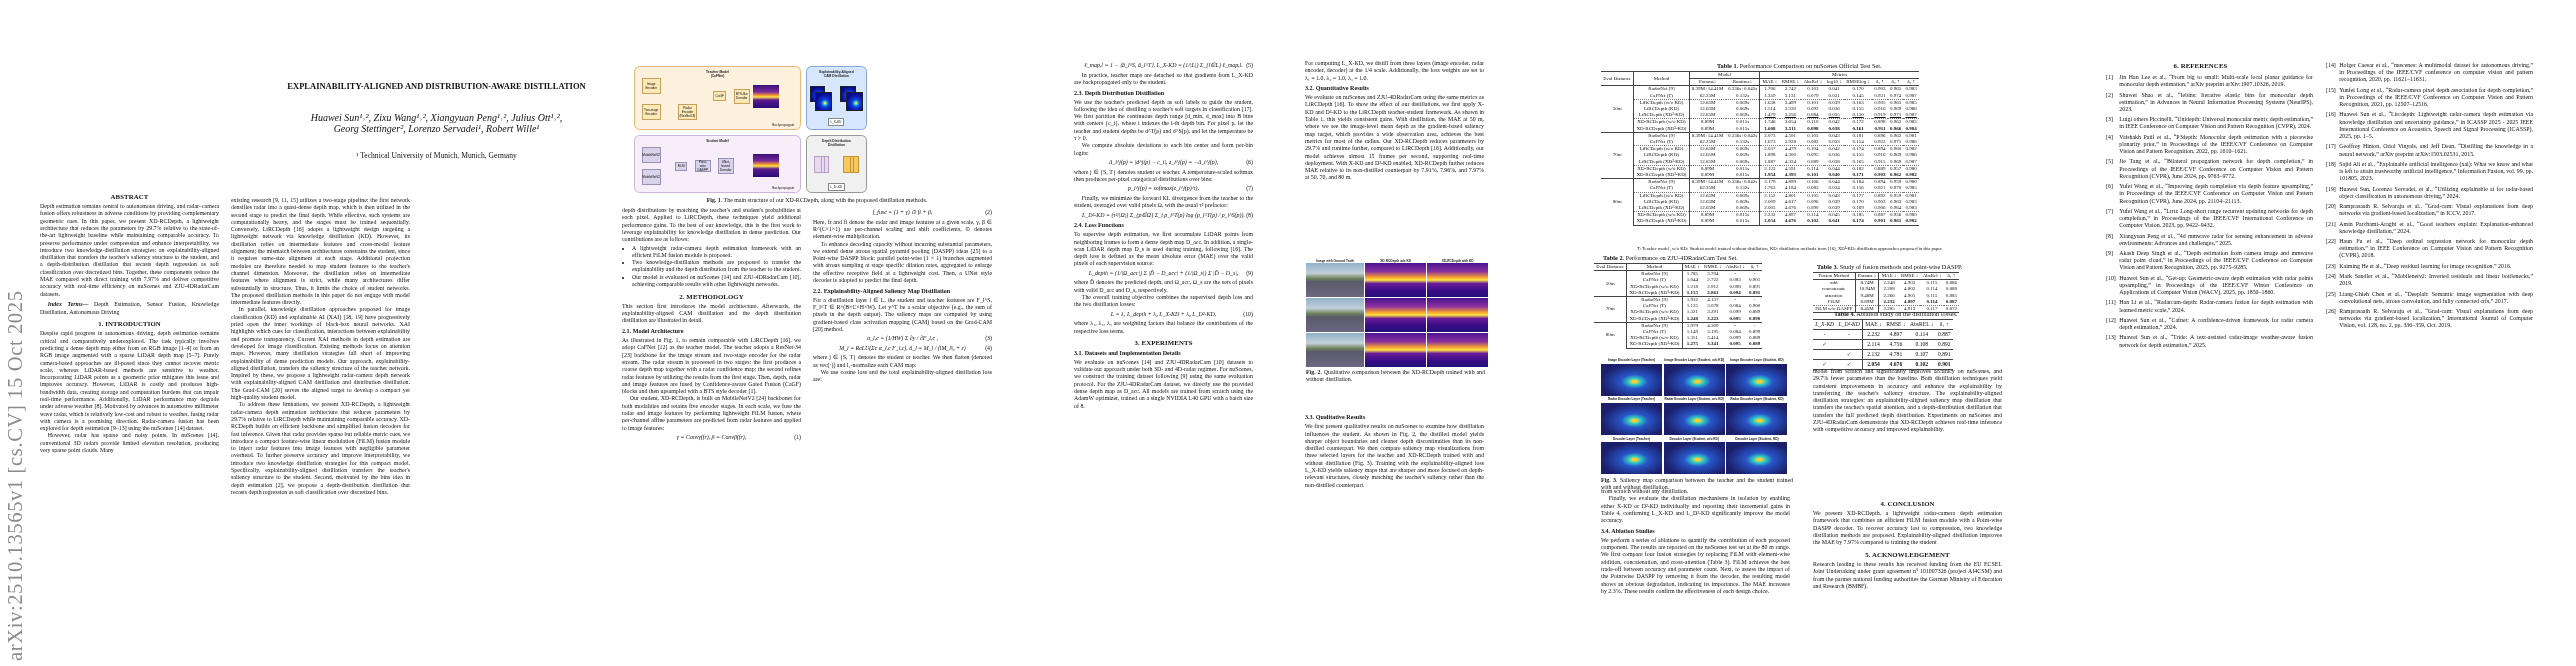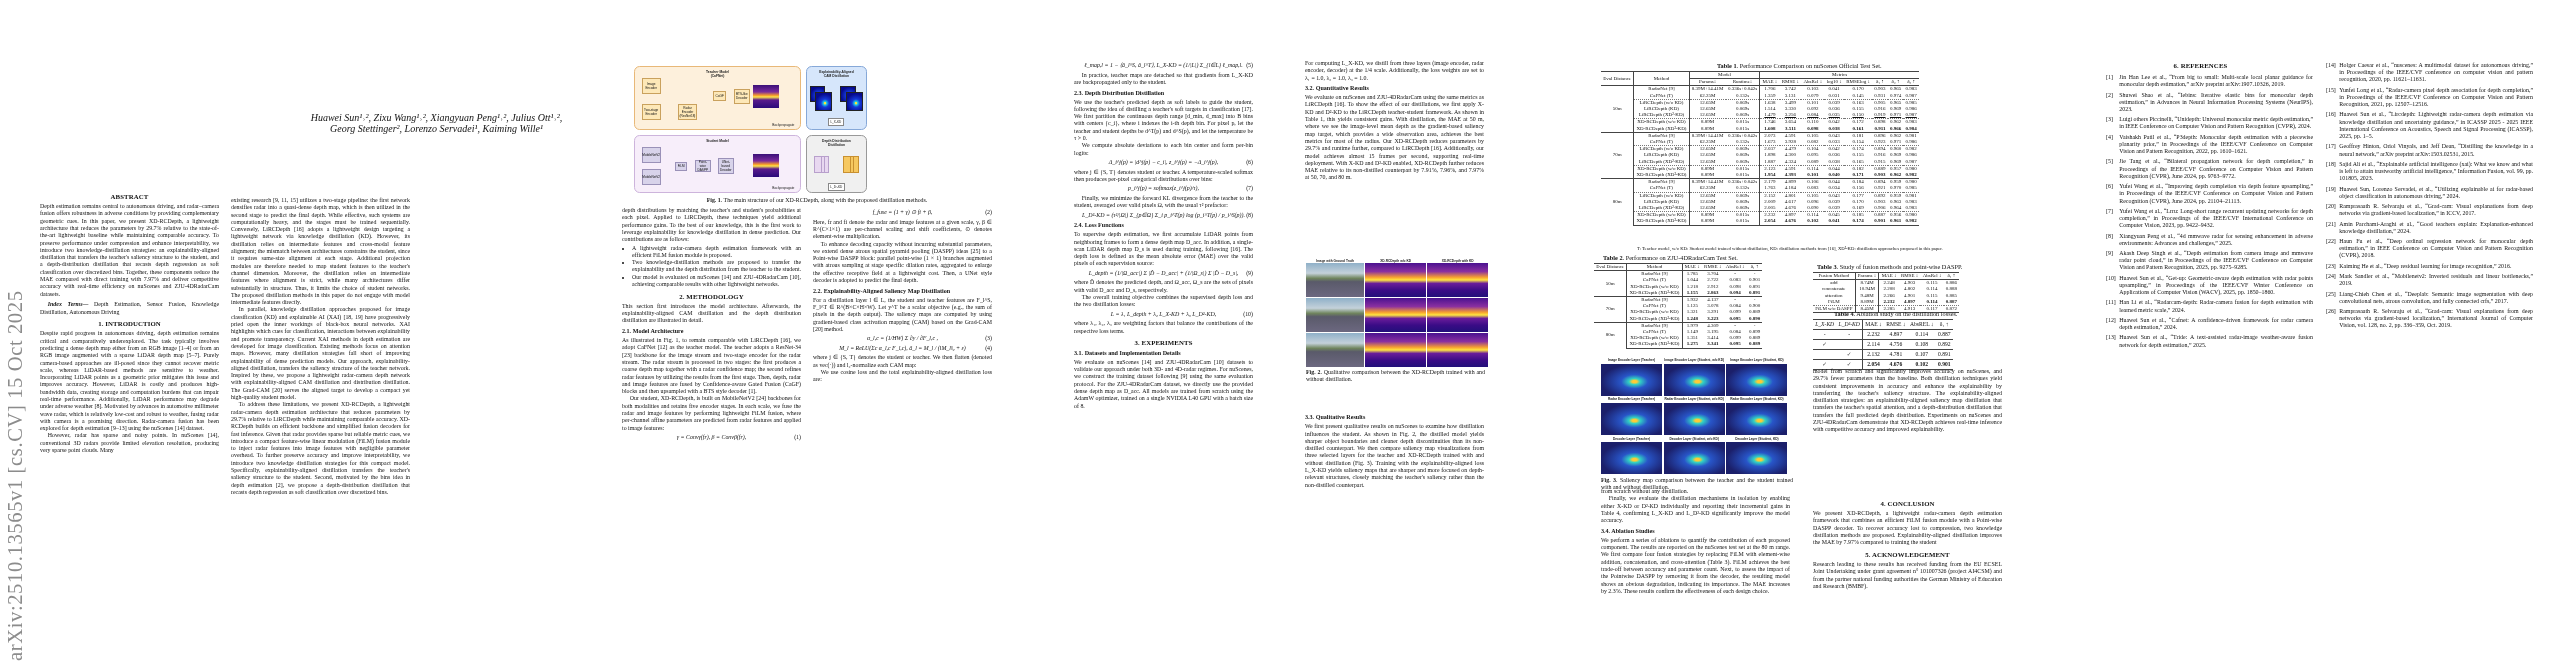--- a/index.html
+++ b/index.html
@@ -55,26 +55,28 @@
   .ref .rn { width: 13.3px; flex: none; }
   .ref .rt { flex: 1; }
 </style>
 </head>
 <body>
 
 <div class="arxiv-stamp">arXiv:2510.13565v1  [cs.CV]  15 Oct 2025</div>
 
 <div>
   <div class="title">
+    <div>EXPLAINABILITY-ALIGNED AND DISTRIBUTION-AWARE DISTILLATION</div>
   </div>
   <div class="authors">
     <div>Huawei Sun¹˒², Zixu Wang¹˒², Xiangyuan Peng¹˒², Julius Ott¹˒²,</div>
-    <div>Georg Stettinger², Lorenzo Servadei¹, Kaiming Wille¹</div>
+    <div>Georg Stettinger², Lorenzo Servadei¹, Robert Wille¹</div>
   </div>
   <div class="affil">
+    <div>¹ Technical University of Munich, Munich, Germany</div>
   </div>
 
   <div class="col" style="left:40px; top:193px; width:179px;">
     <div class="sec" style="margin-top:0">ABSTRACT</div>
     <p class="noindent">Depth estimation remains central to autonomous driving, and radar–camera fusion offers robustness in adverse conditions by providing complementary geometric cues. In this paper, we present XD-RCDepth, a lightweight architecture that reduces the parameters by 29.7% relative to the state-of-the-art lightweight baseline while maintaining comparable accuracy. To preserve performance under compression and enhance interpretability, we introduce two knowledge-distillation strategies: an explainability-aligned distillation that transfers the teacher's saliency structure to the student, and a depth-distribution distillation that recasts depth regression as soft classification over discretized bins. Together, these components reduce the MAE compared with direct training with 7.97% and deliver competitive accuracy with real-time efficiency on nuScenes and ZJU-4DRadarCam datasets.</p>
     <p style="margin-top:3.3px"><b><i>Index Terms—</i></b><span> Depth Estimation, Sensor Fusion, Knowledge Distillation, Autonomous Driving</span></p>
     <div class="sec">1. INTRODUCTION</div>
     <p class="noindent">Despite rapid progress in autonomous driving, depth estimation remains critical and comparatively underexplored. The task typically involves predicting a dense depth map either from an RGB image [1–4] or from an RGB image augmented with a sparse LiDAR depth map [5–7]. Purely camera-based approaches are ill-posed since they cannot recover metric scale, whereas LiDAR-based methods are sensitive to weather. Incorporating LiDAR points as a geometric prior mitigates this issue and improves accuracy. However, LiDAR is costly and produces high-bandwidth data, creating storage and computation burdens that can impair real-time performance. Additionally, LiDAR performance may degrade under adverse weather [8]. Motivated by advances in automotive millimeter wave radar, which is relatively low-cost and robust to weather, fusing radar with camera is a promising direction. Radar-camera fusion has been explored for depth estimation [9–13] using the nuScenes [14] dataset.</p>
     <p>However, radar has sparse and noisy points. In nuScenes [14], conventional 3D radars provide limited elevation resolution, producing very sparse point clouds. Many</p>
   </div>

